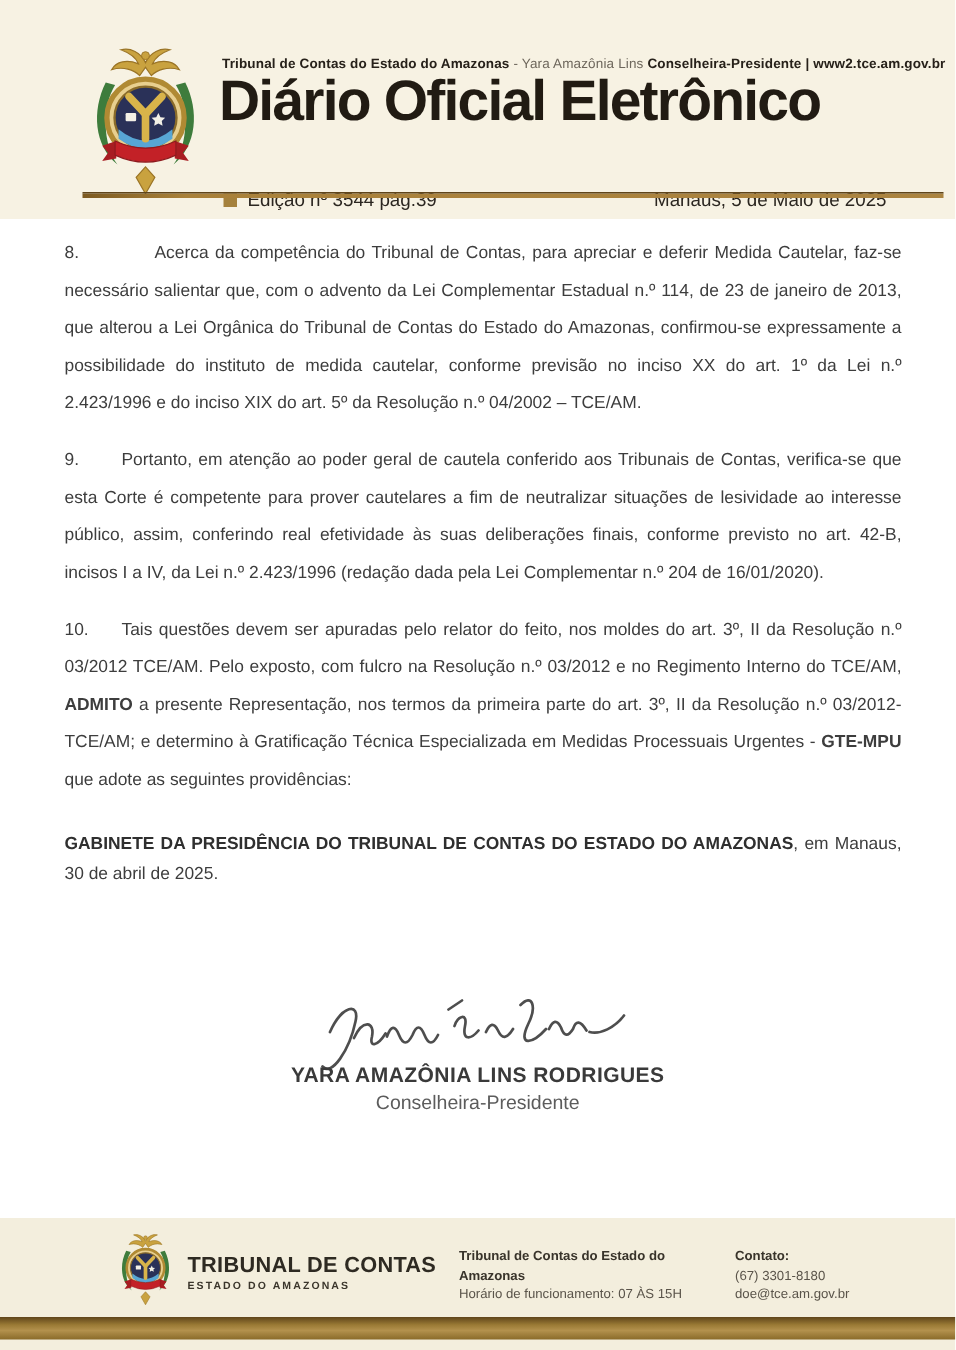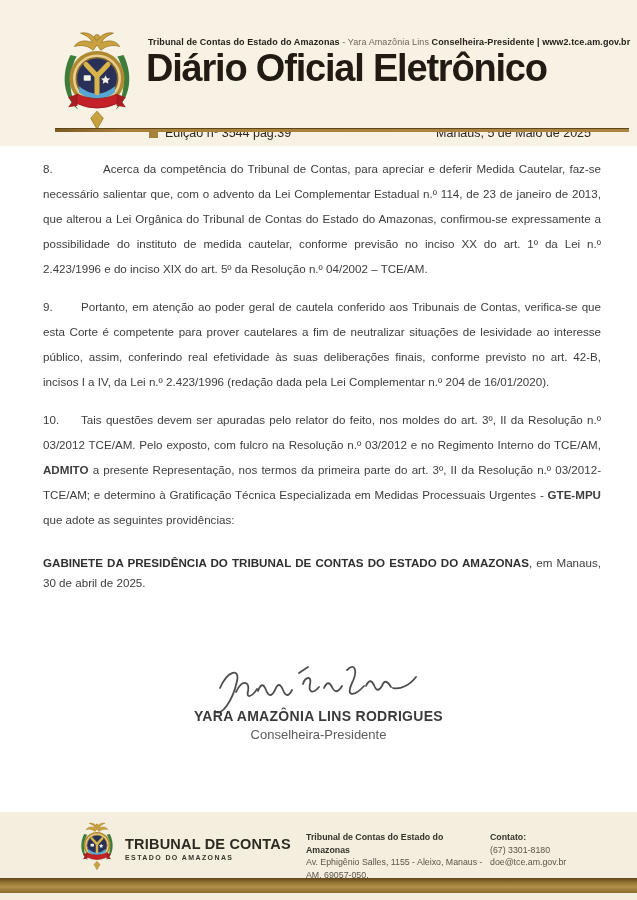--- a/index.html
+++ b/index.html
@@ -154,21 +154,20 @@
     <div class="foot-inner">
       <svg class="crest-foot" viewBox="0 0 100 132">
           <use href="#crest"></use>
         </svg>
       <div class="foot-org">
         <div class="org-name">TRIBUNAL DE CONTAS</div>
         <div class="org-sub">ESTADO DO AMAZONAS</div>
       </div>
       <div class="foot-col col-addr">
         <div class="hd">Tribunal de Contas do Estado do Amazonas</div>
-        <div>Av. Ephigênio Salles, 1155 - Aleixo, Manaus - AM, 69057-050.</div>
         <div>Horário de funcionamento: 07 ÀS 15H</div>
       </div>
       <div class="foot-col col-contact">
         <div class="hd">Contato:</div>
         <div>(67) 3301-8180</div>
         <div>doe@tce.am.gov.br</div>
       </div>
     </div>
   </div>
   <div class="gold-bar"></div>

